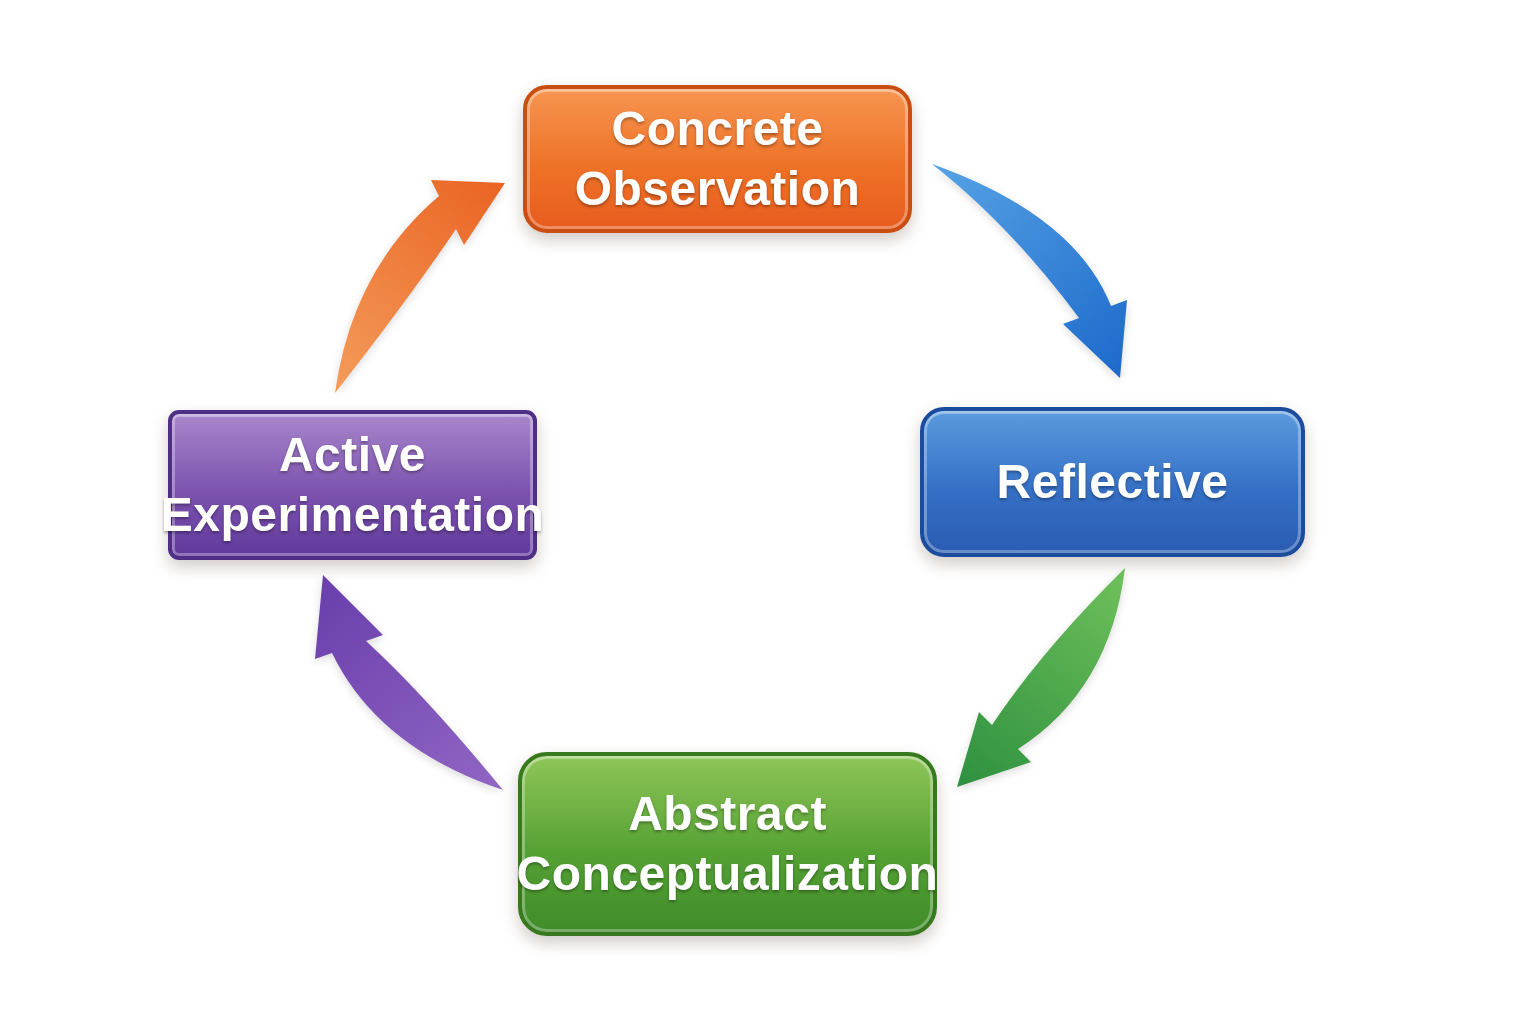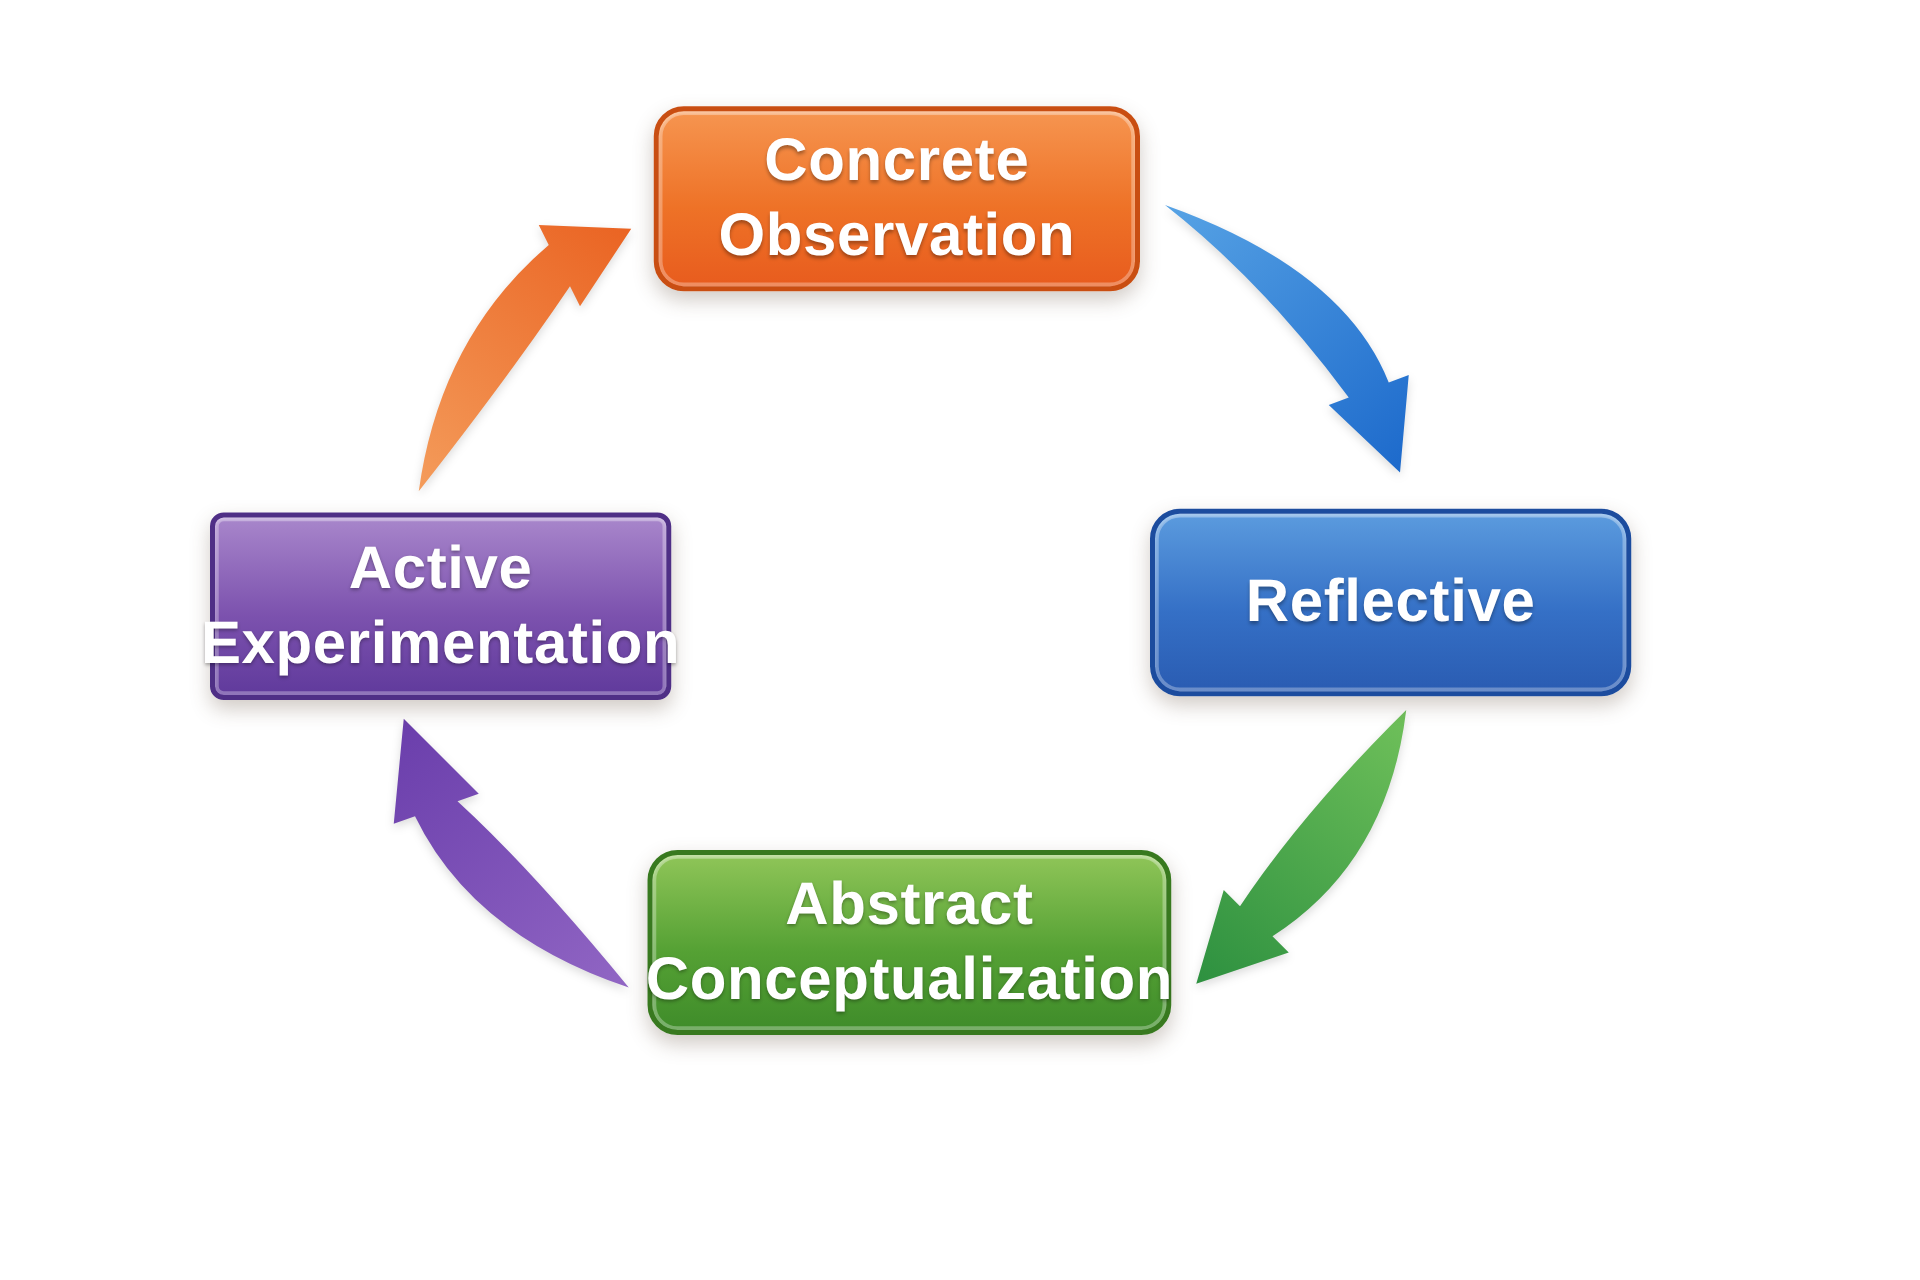--- a/index.html
+++ b/index.html
@@ -46,21 +46,21 @@
     font-weight: 700;
     line-height: 1.26;
     text-align: center;
     letter-spacing: 0.5px;
     text-shadow: 0 2px 3px rgba(0,0,0,0.32);
     white-space: nowrap;
   }
   
   .node--concrete   { left: 523px; top:  85px; width: 389px; height: 148px; }
   .node--reflective { left: 920px; top: 407px; width: 385px; height: 150px; }
-  .node--abstract   { left: 518px; top: 680px; width: 419px; height: 148px; }
+  .node--abstract   { left: 518px; top: 752px; width: 419px; height: 184px; border-radius: 29px; }
   .node--active     { left: 168px; top: 410px; width: 369px; height: 150px; }
 </style>
 </head>
 <body>
 
 <div class="stage">
 
   <svg class="arrows-svg" viewBox="0 0 1536 1024">
     <defs>
       <linearGradient id="ag0" gradientUnits="userSpaceOnUse" x1="940" y1="170" x2="1120" y2="370">

